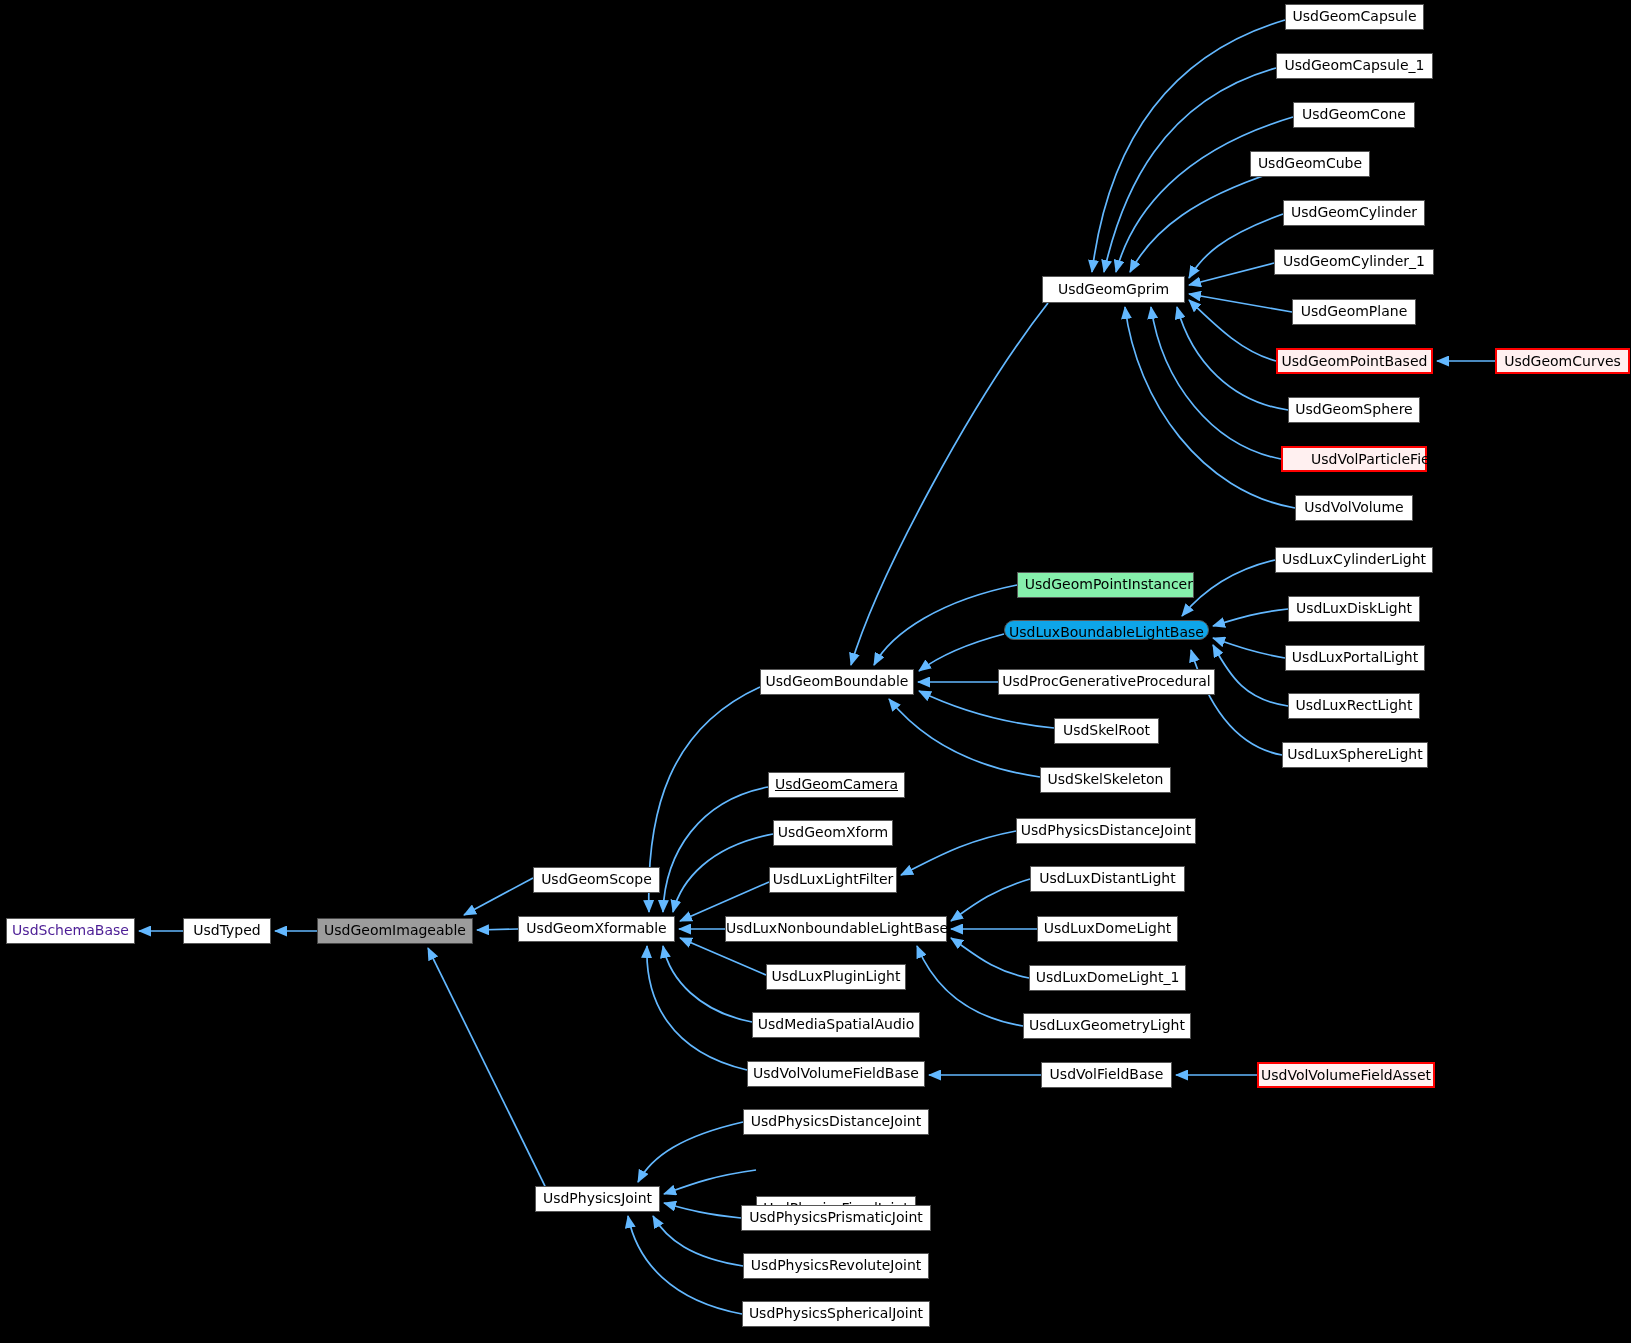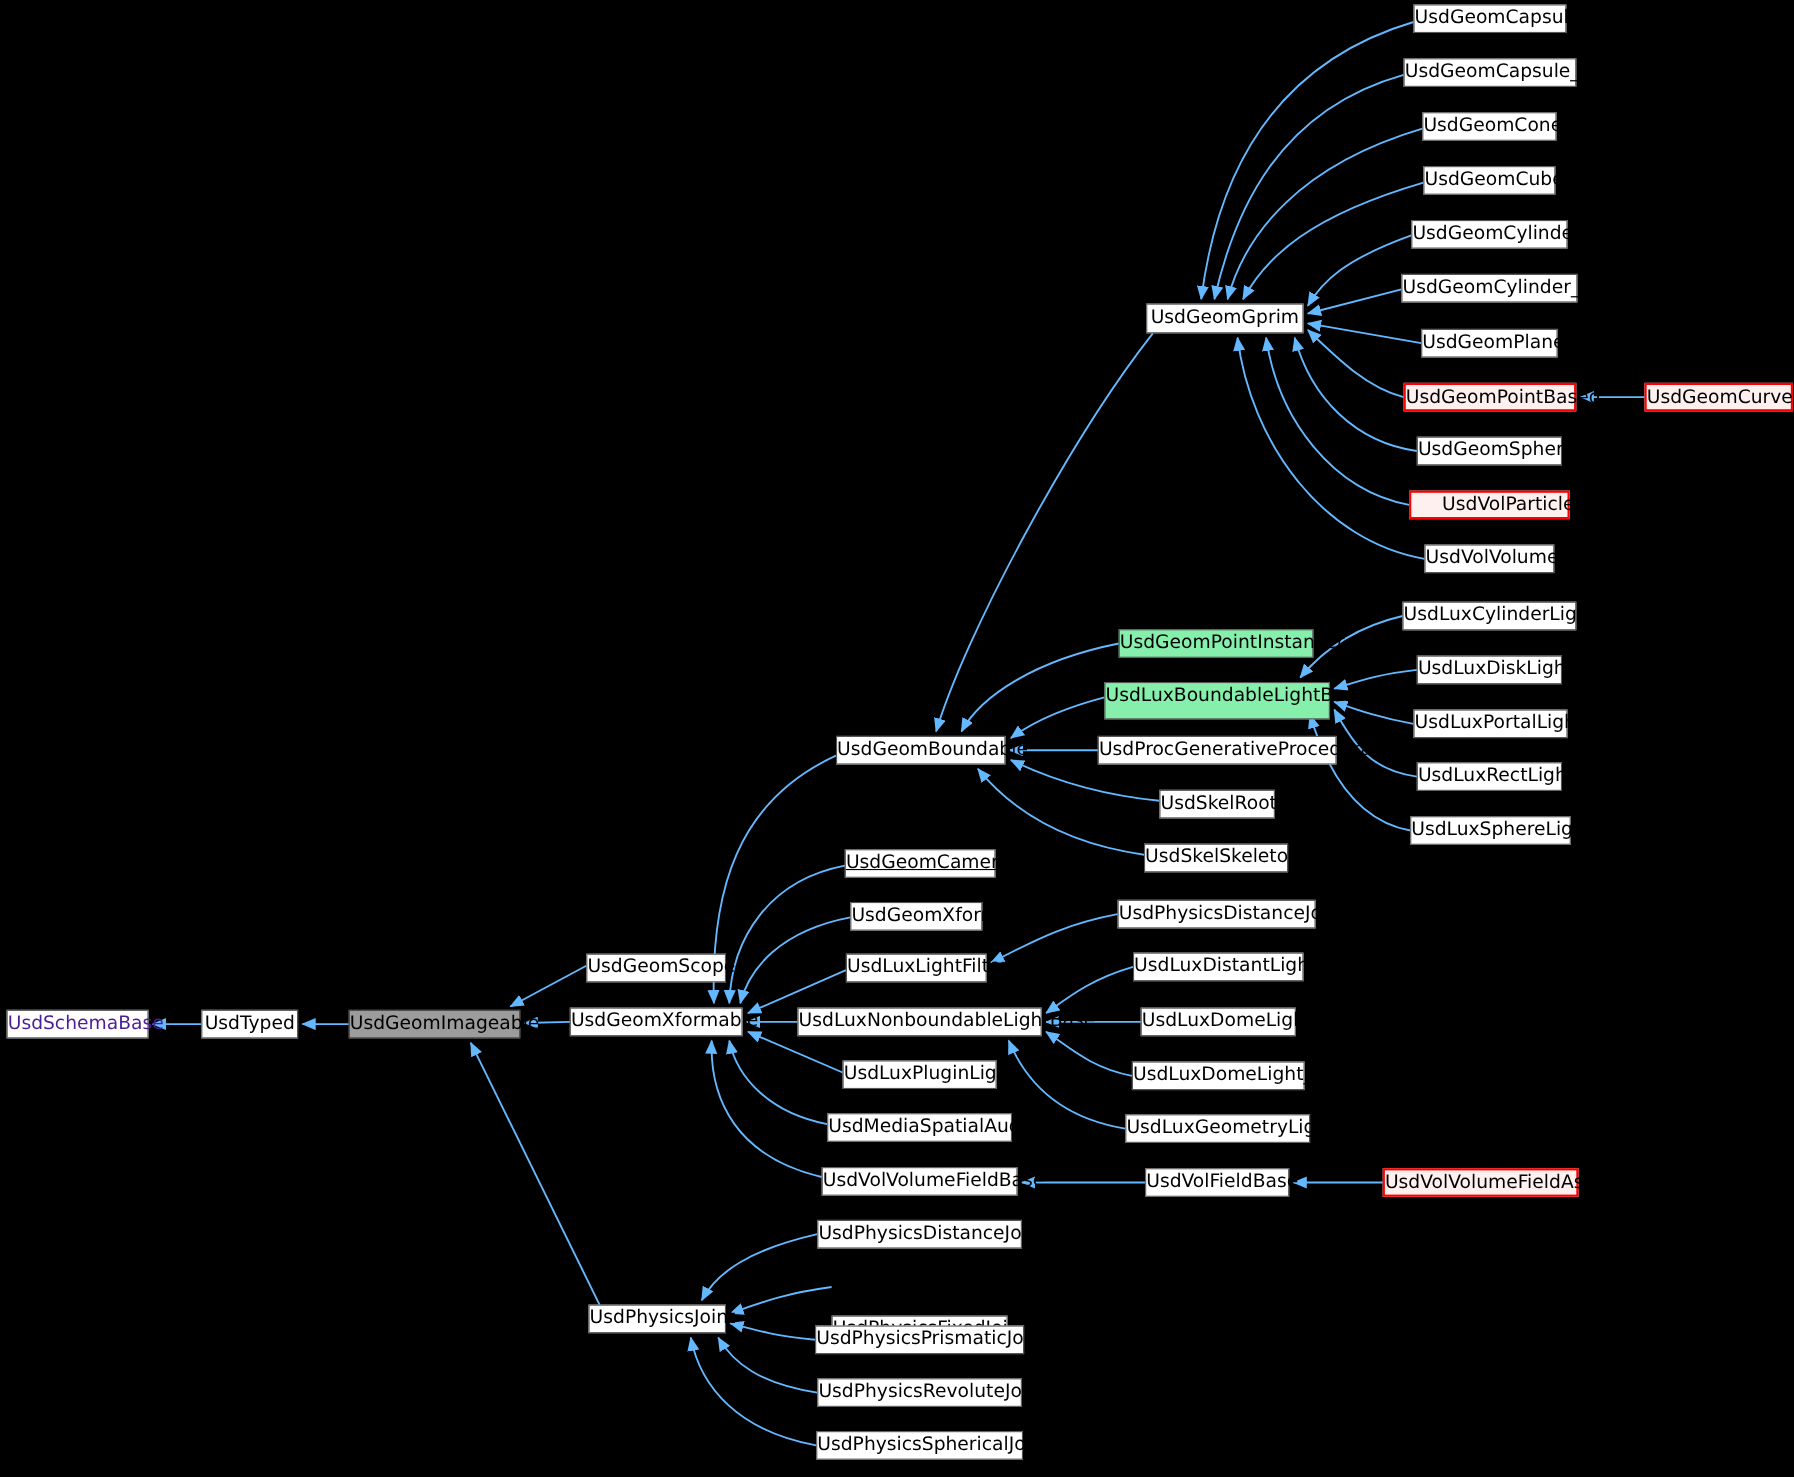--- a/index.html
+++ b/index.html
@@ -1,20 +1,20 @@
 <!DOCTYPE html>
 <html><head>
 <meta charset="utf-8">
 <style>
   html,body{margin:0;padding:0;background:#000;}
   #graph{position:relative;width:1631px;height:1343px;background:#000;overflow:hidden;
          font-family:"DejaVu Sans","Liberation Sans",sans-serif;}
   #graph svg{position:absolute;left:0;top:0;}
   .node{position:absolute;box-sizing:border-box;border-style:solid;text-align:center;
-        font-size:17px;white-space:nowrap;overflow:visible;cursor:pointer;}
+        font-size:14px;white-space:nowrap;overflow:visible;cursor:pointer;}
 </style>
 </head>
 <body>
 
 <div id="graph" style="background: rgb(0, 0, 0);">
     <svg width="1631" height="1343">
       <defs>
         <marker id="arw" markerUnits="userSpaceOnUse" markerWidth="13" markerHeight="11" refX="12" refY="5.5" orient="auto">
           <path d="M0,0 L13,5.5 L0,11 Z" fill="#63b8ff"></path>
         </marker>
@@ -82,35 +82,35 @@
     <div class="node" style="left: 766px; top: 964px; width: 140px; height: 26px; line-height: 23px; background: rgb(255, 255, 255); border-color: rgb(86, 86, 86); border-width: 1.5px; color: rgb(0, 0, 0);">UsdLuxPluginLight</div>
     <div class="node" style="left: 752px; top: 1012px; width: 168px; height: 26px; line-height: 23px; background: rgb(255, 255, 255); border-color: rgb(86, 86, 86); border-width: 1.5px; color: rgb(0, 0, 0);">UsdMediaSpatialAudio</div>
     <div class="node" style="left: 747px; top: 1061px; width: 178px; height: 26px; line-height: 23px; background: rgb(255, 255, 255); border-color: rgb(86, 86, 86); border-width: 1.5px; color: rgb(0, 0, 0);">UsdVolVolumeFieldBase</div>
     <div class="node" style="left: 743px; top: 1109px; width: 186px; height: 26px; line-height: 23px; background: rgb(255, 255, 255); border-color: rgb(86, 86, 86); border-width: 1.5px; color: rgb(0, 0, 0);">UsdPhysicsDistanceJoint</div>
     <div class="node" style="left: 756px; top: 1157px; width: 160px; height: 26px; line-height: 23px; background: rgb(255, 255, 255); border-color: rgb(86, 86, 86); border-width: 1.5px; color: rgb(0, 0, 0); margin-top: 39px;">UsdPhysicsFixedJoint</div>
     <div class="node" style="left: 741px; top: 1205px; width: 190px; height: 26px; line-height: 23px; background: rgb(255, 255, 255); border-color: rgb(86, 86, 86); border-width: 1.5px; color: rgb(0, 0, 0);">UsdPhysicsPrismaticJoint</div>
     <div class="node" style="left: 743px; top: 1253px; width: 186px; height: 26px; line-height: 23px; background: rgb(255, 255, 255); border-color: rgb(86, 86, 86); border-width: 1.5px; color: rgb(0, 0, 0);">UsdPhysicsRevoluteJoint</div>
     <div class="node" style="left: 742px; top: 1301px; width: 188px; height: 26px; line-height: 23px; background: rgb(255, 255, 255); border-color: rgb(86, 86, 86); border-width: 1.5px; color: rgb(0, 0, 0);">UsdPhysicsSphericalJoint</div>
     <div class="node" style="left: 1042px; top: 276px; width: 143px; height: 27px; line-height: 24px; background: rgb(255, 255, 255); border-color: rgb(86, 86, 86); border-width: 1.5px; color: rgb(0, 0, 0);">UsdGeomGprim</div>
     <div class="node" style="left: 1017px; top: 572px; width: 177px; height: 26px; line-height: 23px; background: #86efac; border-color: rgb(86, 86, 86); border-width: 1.5px; color: rgb(0, 0, 0); text-align: right;">UsdGeomPointInstancer</div>
-    <div class="node" style="left: 1004px; top: 620px; width: 205px; height: 34px; line-height: 23px; background: #86efac; border-color: rgb(86, 86, 86); border-width: 1.5px; color: rgb(0, 0, 0);">UsdLuxBoundableLightBase</div>
+    <div class="node" style="left: 1004px; top: 620px; width: 205px; height: 20px; line-height: 23px; background: #0ea5e9; border-color: rgb(86, 86, 86); border-width: 1.5px; color: rgb(0, 0, 0); border-radius: 13px;">UsdLuxBoundableLightBase</div>
     <div class="node" style="left: 998px; top: 669px; width: 217px; height: 26px; line-height: 23px; background: rgb(255, 255, 255); border-color: rgb(86, 86, 86); border-width: 1.5px; color: rgb(0, 0, 0);">UsdProcGenerativeProcedural</div>
     <div class="node" style="left: 1054px; top: 718px; width: 105px; height: 26px; line-height: 23px; background: rgb(255, 255, 255); border-color: rgb(86, 86, 86); border-width: 1.5px; color: rgb(0, 0, 0);">UsdSkelRoot</div>
     <div class="node" style="left: 1040px; top: 767px; width: 131px; height: 26px; line-height: 23px; background: rgb(255, 255, 255); border-color: rgb(86, 86, 86); border-width: 1.5px; color: rgb(0, 0, 0);">UsdSkelSkeleton</div>
     <div class="node" style="left: 1016px; top: 818px; width: 180px; height: 26px; line-height: 23px; background: rgb(255, 255, 255); border-color: rgb(86, 86, 86); border-width: 1.5px; color: rgb(0, 0, 0);">UsdPhysicsDistanceJoint</div>
     <div class="node" style="left: 1030px; top: 866px; width: 155px; height: 26px; line-height: 23px; background: rgb(255, 255, 255); border-color: rgb(86, 86, 86); border-width: 1.5px; color: rgb(0, 0, 0);">UsdLuxDistantLight</div>
     <div class="node" style="left: 1037px; top: 916px; width: 141px; height: 26px; line-height: 23px; background: rgb(255, 255, 255); border-color: rgb(86, 86, 86); border-width: 1.5px; color: rgb(0, 0, 0);">UsdLuxDomeLight</div>
     <div class="node" style="left: 1029px; top: 965px; width: 157px; height: 26px; line-height: 23px; background: rgb(255, 255, 255); border-color: rgb(86, 86, 86); border-width: 1.5px; color: rgb(0, 0, 0);">UsdLuxDomeLight_1</div>
     <div class="node" style="left: 1023px; top: 1013px; width: 168px; height: 26px; line-height: 23px; background: rgb(255, 255, 255); border-color: rgb(86, 86, 86); border-width: 1.5px; color: rgb(0, 0, 0);">UsdLuxGeometryLight</div>
     <div class="node" style="left: 1041px; top: 1062px; width: 131px; height: 26px; line-height: 23px; background: rgb(255, 255, 255); border-color: rgb(86, 86, 86); border-width: 1.5px; color: rgb(0, 0, 0);">UsdVolFieldBase</div>
     <div class="node" style="left: 1257px; top: 1062px; width: 178px; height: 26px; line-height: 22px; background: rgb(255, 240, 240); border-color: rgb(255, 0, 0); border-width: 2px; color: rgb(0, 0, 0);">UsdVolVolumeFieldAsset</div>
     <div class="node" style="left: 1285px; top: 4px; width: 139px; height: 26px; line-height: 23px; background: rgb(255, 255, 255); border-color: rgb(86, 86, 86); border-width: 1.5px; color: rgb(0, 0, 0);">UsdGeomCapsule</div>
     <div class="node" style="left: 1276px; top: 53px; width: 157px; height: 26px; line-height: 23px; background: rgb(255, 255, 255); border-color: rgb(86, 86, 86); border-width: 1.5px; color: rgb(0, 0, 0);">UsdGeomCapsule_1</div>
     <div class="node" style="left: 1293px; top: 102px; width: 122px; height: 26px; line-height: 23px; background: rgb(255, 255, 255); border-color: rgb(86, 86, 86); border-width: 1.5px; color: rgb(0, 0, 0);">UsdGeomCone</div>
-    <div class="node" style="left: 1294px; top: 151px; width: 120px; height: 26px; line-height: 23px; background: rgb(255, 255, 255); border-color: rgb(86, 86, 86); border-width: 1.5px; color: rgb(0, 0, 0);">UsdGeomCube</div>
+    <div class="node" style="left: 1250px; top: 151px; width: 120px; height: 26px; line-height: 23px; background: rgb(255, 255, 255); border-color: rgb(86, 86, 86); border-width: 1.5px; color: rgb(0, 0, 0);">UsdGeomCube</div>
     <div class="node" style="left: 1283px; top: 200px; width: 142px; height: 26px; line-height: 23px; background: rgb(255, 255, 255); border-color: rgb(86, 86, 86); border-width: 1.5px; color: rgb(0, 0, 0);">UsdGeomCylinder</div>
     <div class="node" style="left: 1274px; top: 249px; width: 160px; height: 26px; line-height: 23px; background: rgb(255, 255, 255); border-color: rgb(86, 86, 86); border-width: 1.5px; color: rgb(0, 0, 0);">UsdGeomCylinder_1</div>
     <div class="node" style="left: 1292px; top: 299px; width: 124px; height: 26px; line-height: 23px; background: rgb(255, 255, 255); border-color: rgb(86, 86, 86); border-width: 1.5px; color: rgb(0, 0, 0);">UsdGeomPlane</div>
     <div class="node" style="left: 1276px; top: 348px; width: 157px; height: 26px; line-height: 22px; background: rgb(255, 240, 240); border-color: rgb(255, 0, 0); border-width: 2px; color: rgb(0, 0, 0);">UsdGeomPointBased</div>
     <div class="node" style="left: 1288px; top: 397px; width: 132px; height: 26px; line-height: 23px; background: rgb(255, 255, 255); border-color: rgb(86, 86, 86); border-width: 1.5px; color: rgb(0, 0, 0);">UsdGeomSphere</div>
     <div class="node" style="left: 1281px; top: 446px; width: 146px; height: 26px; line-height: 22px; background: rgb(255, 240, 240); border-color: rgb(255, 0, 0); border-width: 2px; color: rgb(0, 0, 0); padding-left: 28px;">UsdVolParticleField</div>
     <div class="node" style="left: 1295px; top: 495px; width: 118px; height: 26px; line-height: 23px; background: rgb(255, 255, 255); border-color: rgb(86, 86, 86); border-width: 1.5px; color: rgb(0, 0, 0);">UsdVolVolume</div>
     <div class="node" style="left: 1495px; top: 348px; width: 135px; height: 26px; line-height: 22px; background: rgb(255, 240, 240); border-color: rgb(255, 0, 0); border-width: 2px; color: rgb(0, 0, 0);">UsdGeomCurves</div>
     <div class="node" style="left: 1275px; top: 547px; width: 158px; height: 26px; line-height: 23px; background: rgb(255, 255, 255); border-color: rgb(86, 86, 86); border-width: 1.5px; color: rgb(0, 0, 0);">UsdLuxCylinderLight</div>
     <div class="node" style="left: 1288px; top: 596px; width: 132px; height: 26px; line-height: 23px; background: rgb(255, 255, 255); border-color: rgb(86, 86, 86); border-width: 1.5px; color: rgb(0, 0, 0);">UsdLuxDiskLight</div>

